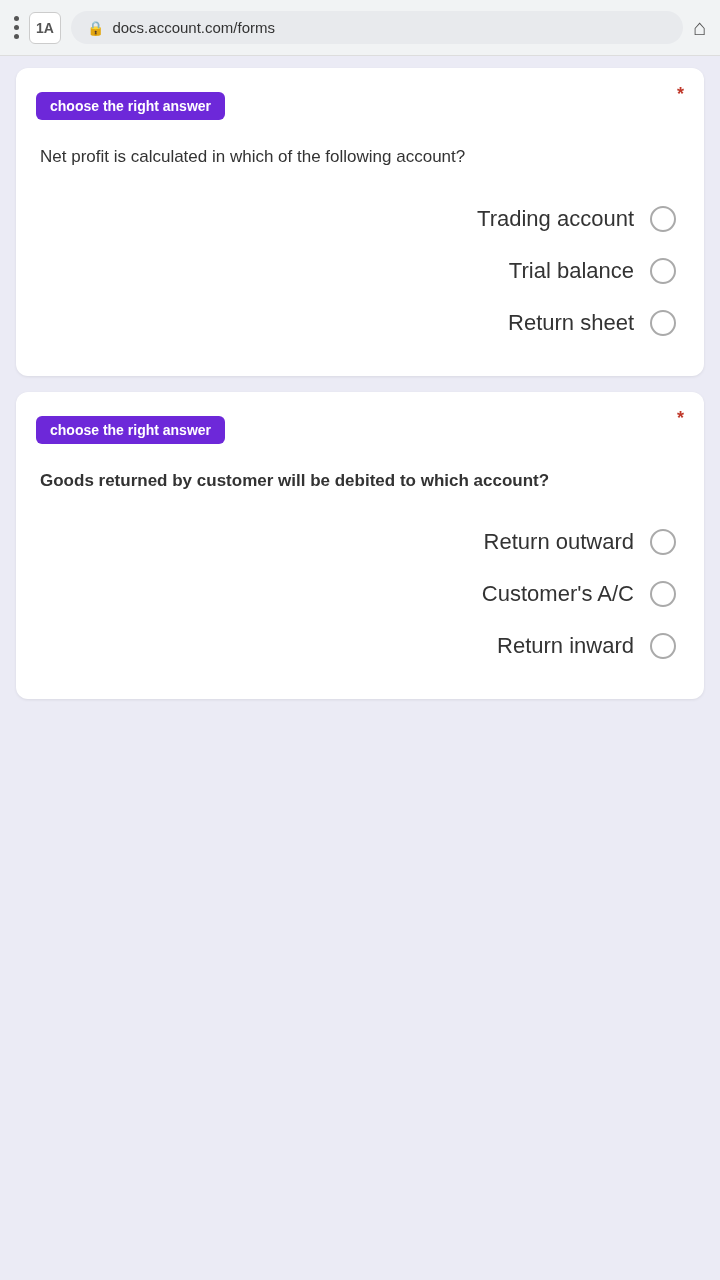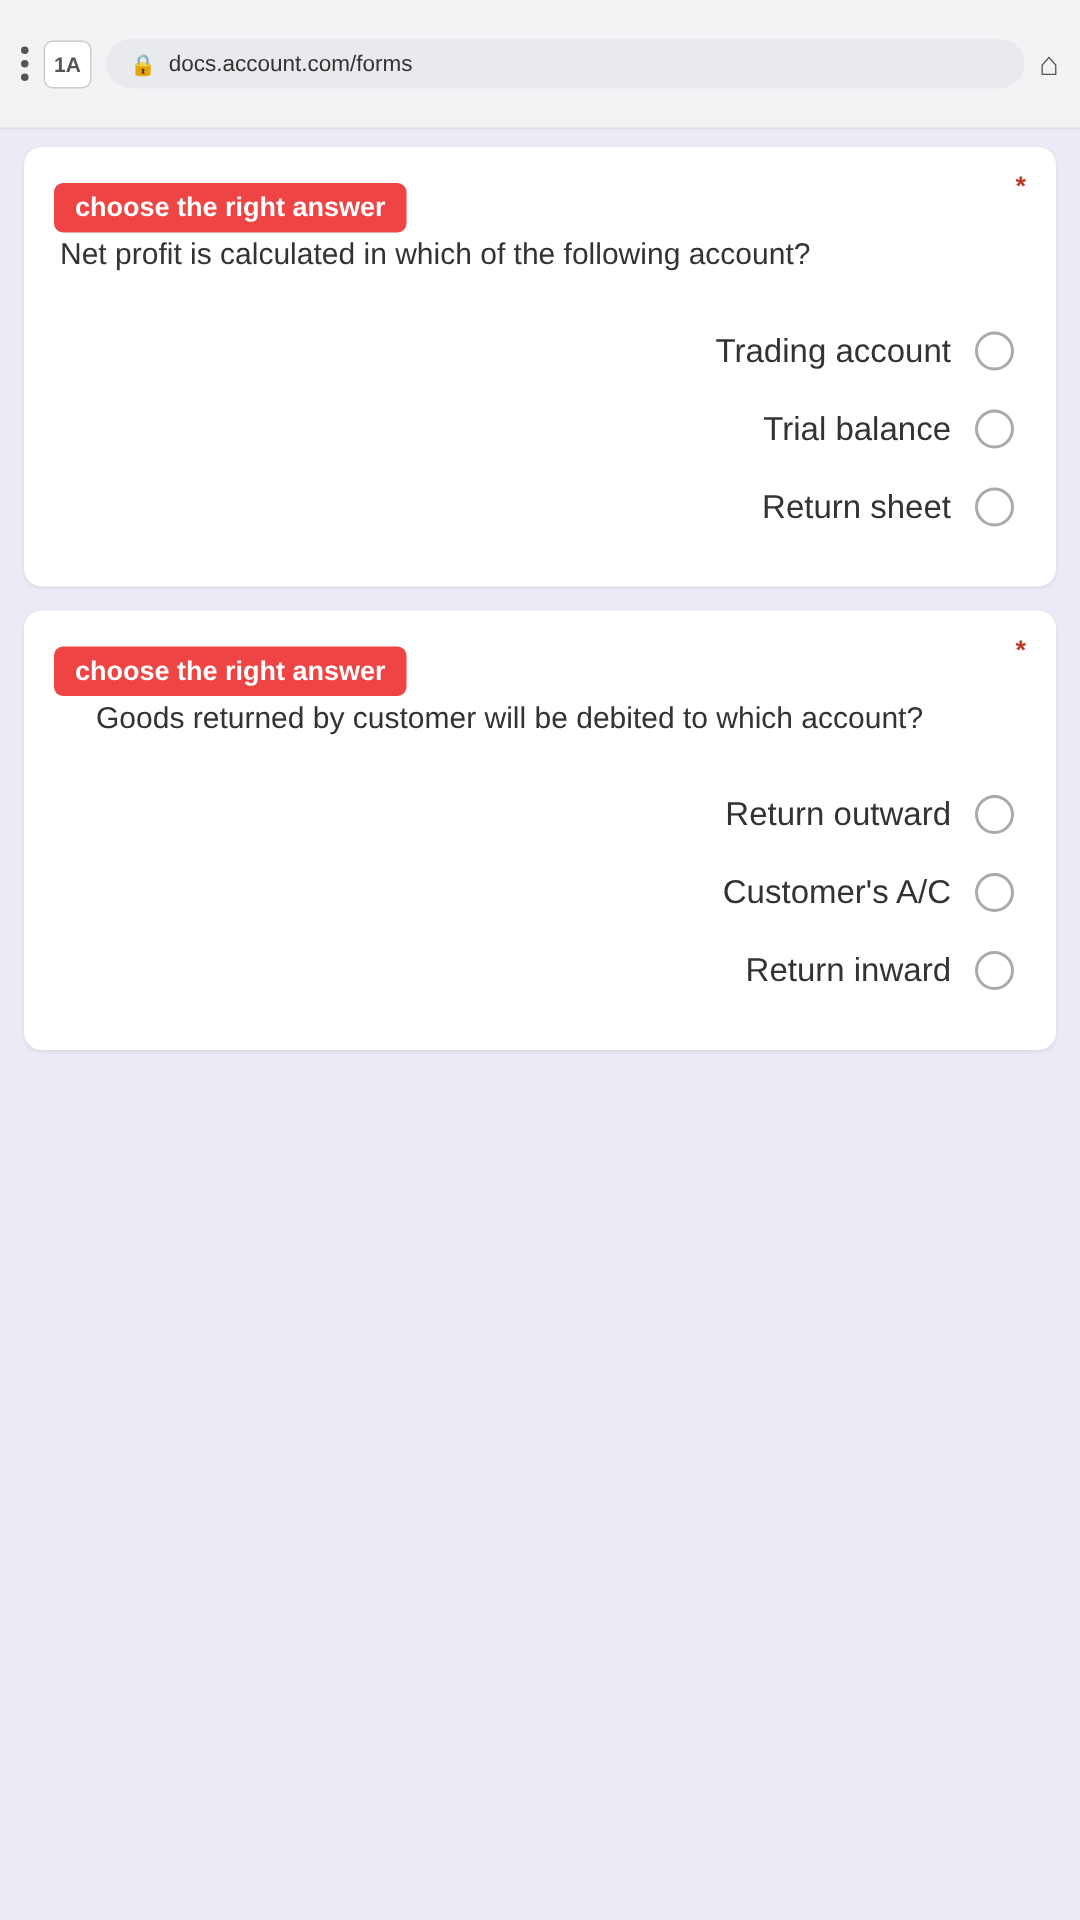--- a/index.html
+++ b/index.html
@@ -7,21 +7,21 @@
     body {
       font-family: Arial, sans-serif;
       background-color: #ebebf5;
       width: 720px;
       min-height: 1280px;
     }
 
     
     .browser-chrome {
       background-color: #f1f3f4;
-      padding: 26px 14px;
+      padding: 11px 14px;
       display: flex;
       align-items: center;
       gap: 10px;
       border-bottom: 1px solid #ddd;
     }
     .browser-dots {
       display: flex;
       flex-direction: column;
       gap: 4px;
       cursor: pointer;
@@ -86,37 +86,37 @@
     .required-star {
       position: absolute;
       top: 16px;
       right: 20px;
       color: #c0392b;
       font-size: 18px;
       font-weight: bold;
     }
     .question-label {
       display: inline-block;
-      background: #ef4444;
+      background: #6d28d9;
       color: #ffffff;
-      font-size: 18px;
+      font-size: 14px;
       font-weight: bold;
       padding: 6px 14px;
       border-radius: 6px;
+      margin-bottom: 24px;
     }
     .question-text {
-      font-size: 20px;
+      font-size: 17px;
       color: #333;
       margin-bottom: 24px;
       line-height: 1.5;
       padding: 0 4px;
     }
     .question-text.bold {
-      font-weight: normal;
-      margin-left: 24px;
+      font-weight: bold;
     }
 
     
     .options-list {
       display: flex;
       flex-direction: column;
       gap: 2px;
     }
     .option-row {
       display: flex;

